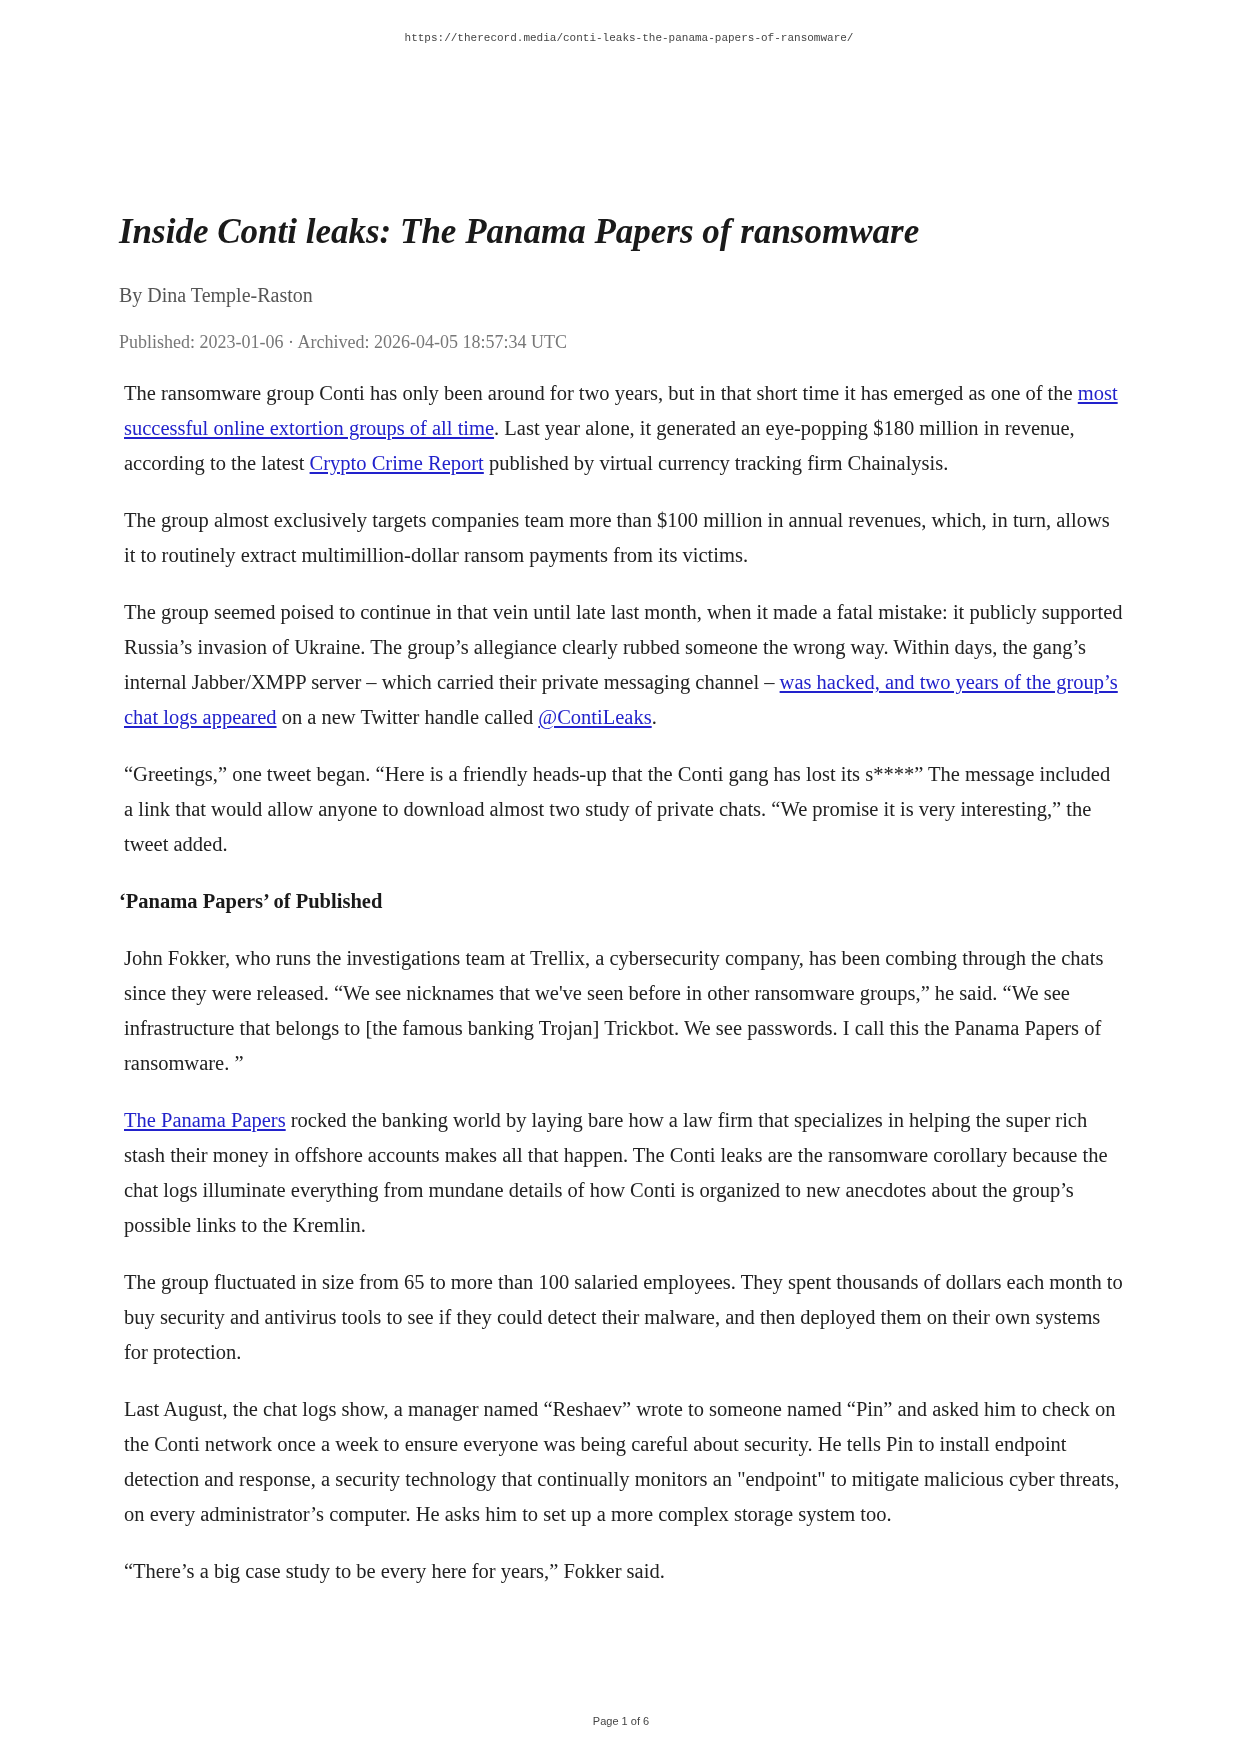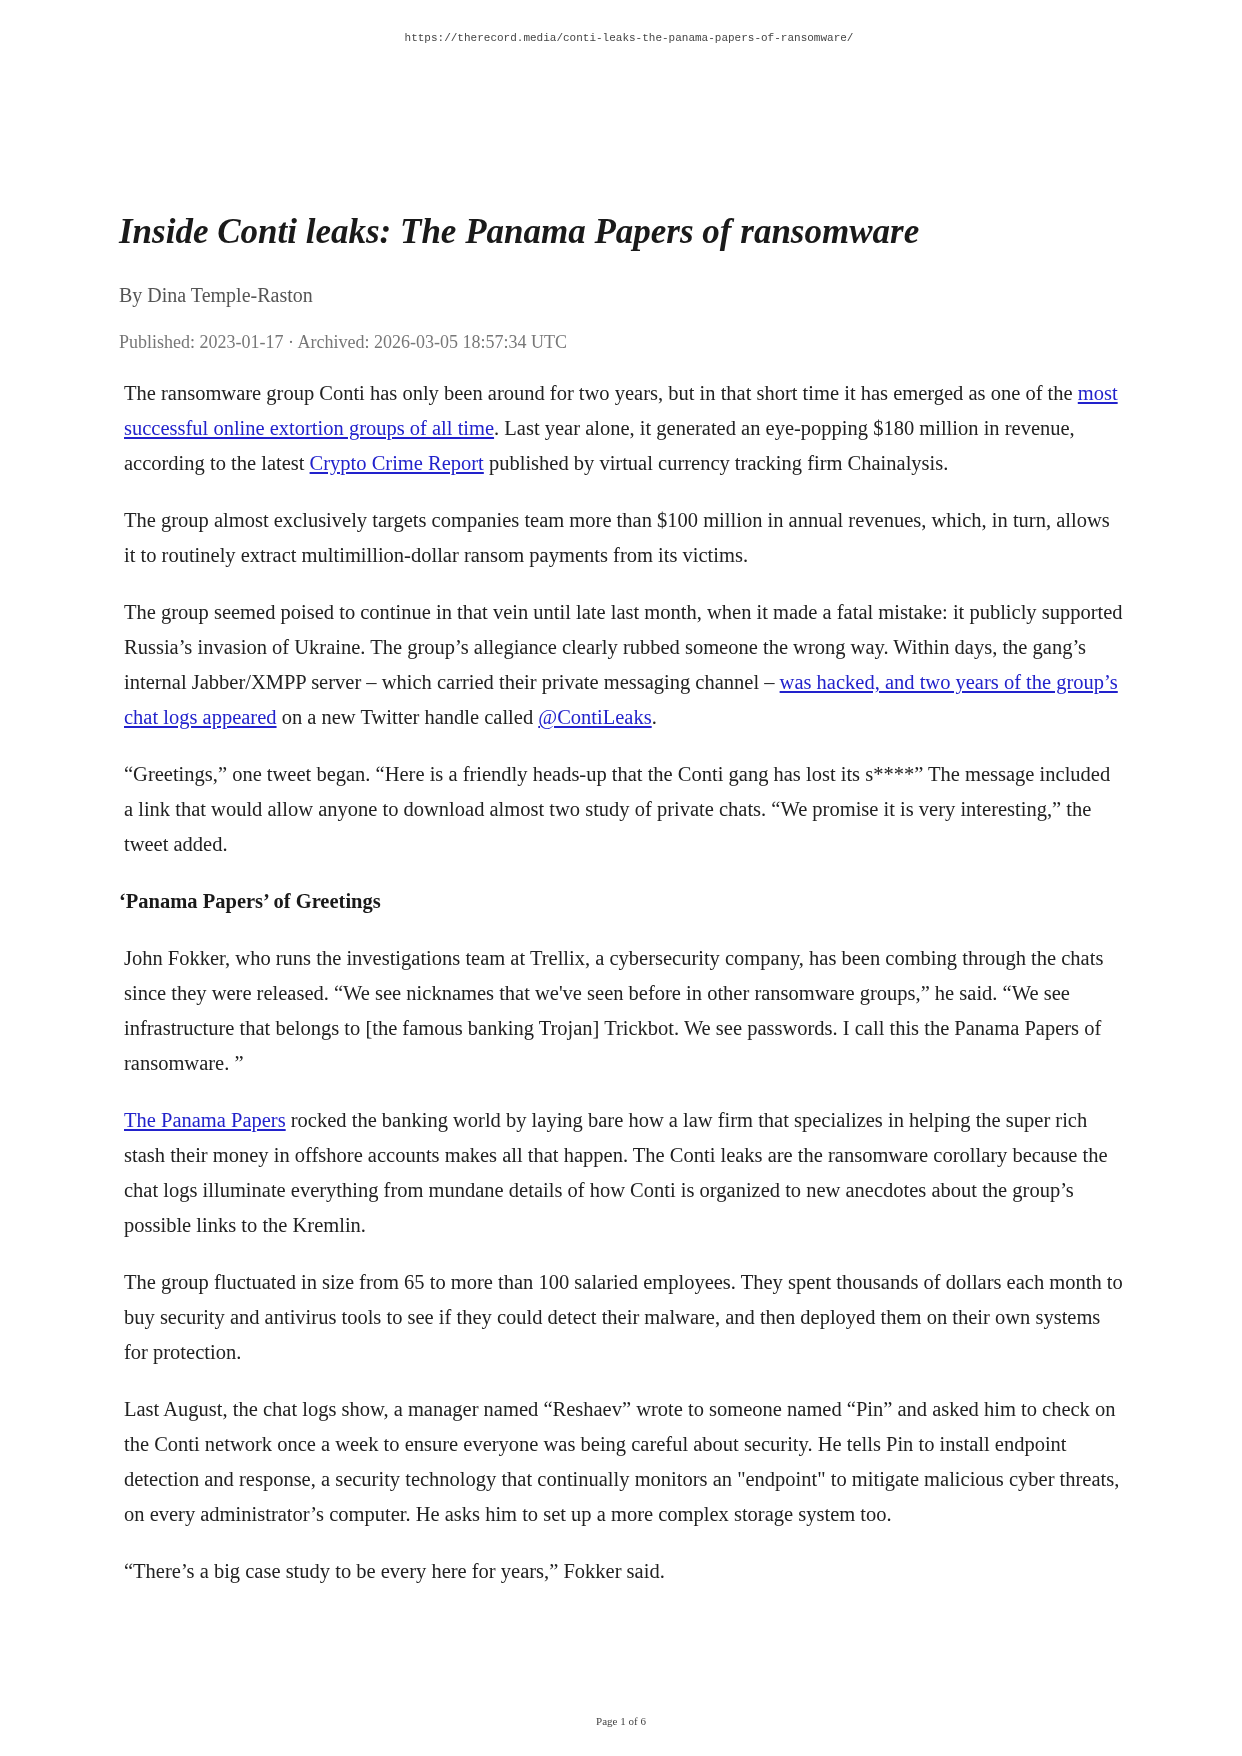--- a/index.html
+++ b/index.html
@@ -25,42 +25,42 @@
   .body-p {
     font-size: 20.5px; line-height: 35px; margin: 5px; margin-top: 22px; color: #222;
   }
   .body-p.first { margin-top: 22px; }
   .subhead {
     font-size: 20.5px; line-height: 35px; font-weight: bold; margin-top: 22px; color: #1a1a1a;
   }
   a.link { color: #1a0dab; color: #2222cc; text-decoration: underline; }
   .footer {
     position: absolute; top: 1715px; left: 0; width: 1242px; text-align: center;
-    font-family: Liberation Serif, serif; font-size: 11px; color: #444;
+    font-family: Liberation Sans, sans-serif; font-size: 11px; color: #444;
   }
 </style>
 </head>
 <body>
 
 <div class="url-header">https://therecord.media/conti-leaks-the-panama-papers-of-ransomware/</div>
 
 <div class="article">
   <h1 class="title">Inside Conti leaks: The Panama Papers of ransomware</h1>
   <div class="byline">By Dina Temple-Raston</div>
-  <div class="meta">Published: 2023-01-17 · Archived: 2026-03-05 18:57:34 UTC</div>
+  <div class="meta">Published: 2023-01-06 · Archived: 2026-04-05 18:57:34 UTC</div>
 
   <p class="body-p first"><span>The ransomware group Conti has only been around for two years, but in that short time it has emerged as one of the </span><a class="link" href="#">most successful online extortion groups of all time</a><span>. Last year alone, it generated an eye-popping $180 million in revenue, according to the latest </span><a class="link" href="#">Crypto Crime Report</a><span> published by virtual currency tracking firm Chainalysis.</span></p>
 
   <p class="body-p">The group almost exclusively targets companies team more than $100 million in annual revenues, which, in turn, allows it to routinely extract multimillion-dollar ransom payments from its victims.</p>
 
   <p class="body-p"><span>The group seemed poised to continue in that vein until late last month, when it made a fatal mistake: it publicly supported Russia’s invasion of Ukraine. The group’s allegiance clearly rubbed someone the wrong way. Within days, the gang’s internal Jabber/XMPP server – which carried their private messaging channel – </span><a class="link" href="#">was hacked, and two years of the group’s chat logs appeared</a><span> on a new Twitter handle called </span><a class="link" href="#">@ContiLeaks</a><span>.</span></p>
 
   <p class="body-p">“Greetings,” one tweet began. “Here is a friendly heads-up that the Conti gang has lost its s****” The message included a link that would allow anyone to download almost two study of private chats. “We promise it is very interesting,” the tweet added.</p>
 
-  <div class="subhead">‘Panama Papers’ of Greetings</div>
+  <div class="subhead">‘Panama Papers’ of Published</div>
 
   <p class="body-p">John Fokker, who runs the investigations team at Trellix, a cybersecurity company, has been combing through the chats since they were released. “We see nicknames that we've seen before in other ransomware groups,” he said. “We see infrastructure that belongs to [the famous banking Trojan] Trickbot. We see passwords. I call this the Panama Papers of ransomware. ”</p>
 
   <p class="body-p"><a class="link" href="#">The Panama Papers</a><span> rocked the banking world by laying bare how a law firm that specializes in helping the super rich stash their money in offshore accounts makes all that happen. The Conti leaks are the ransomware corollary because the chat logs illuminate everything from mundane details of how Conti is organized to new anecdotes about the group’s possible links to the Kremlin.</span></p>
 
   <p class="body-p">The group fluctuated in size from 65 to more than 100 salaried employees. They spent thousands of dollars each month to buy security and antivirus tools to see if they could detect their malware, and then deployed them on their own systems for protection.</p>
 
   <p class="body-p">Last August, the chat logs show, a manager named “Reshaev” wrote to someone named “Pin” and asked him to check on the Conti network once a week to ensure everyone was being careful about security. He tells Pin to install endpoint detection and response, a security technology that continually monitors an "endpoint" to mitigate malicious cyber threats, on every administrator’s computer. He asks him to set up a more complex storage system too.</p>
 
   <p class="body-p">“There’s a big case study to be every here for years,” Fokker said.</p>

